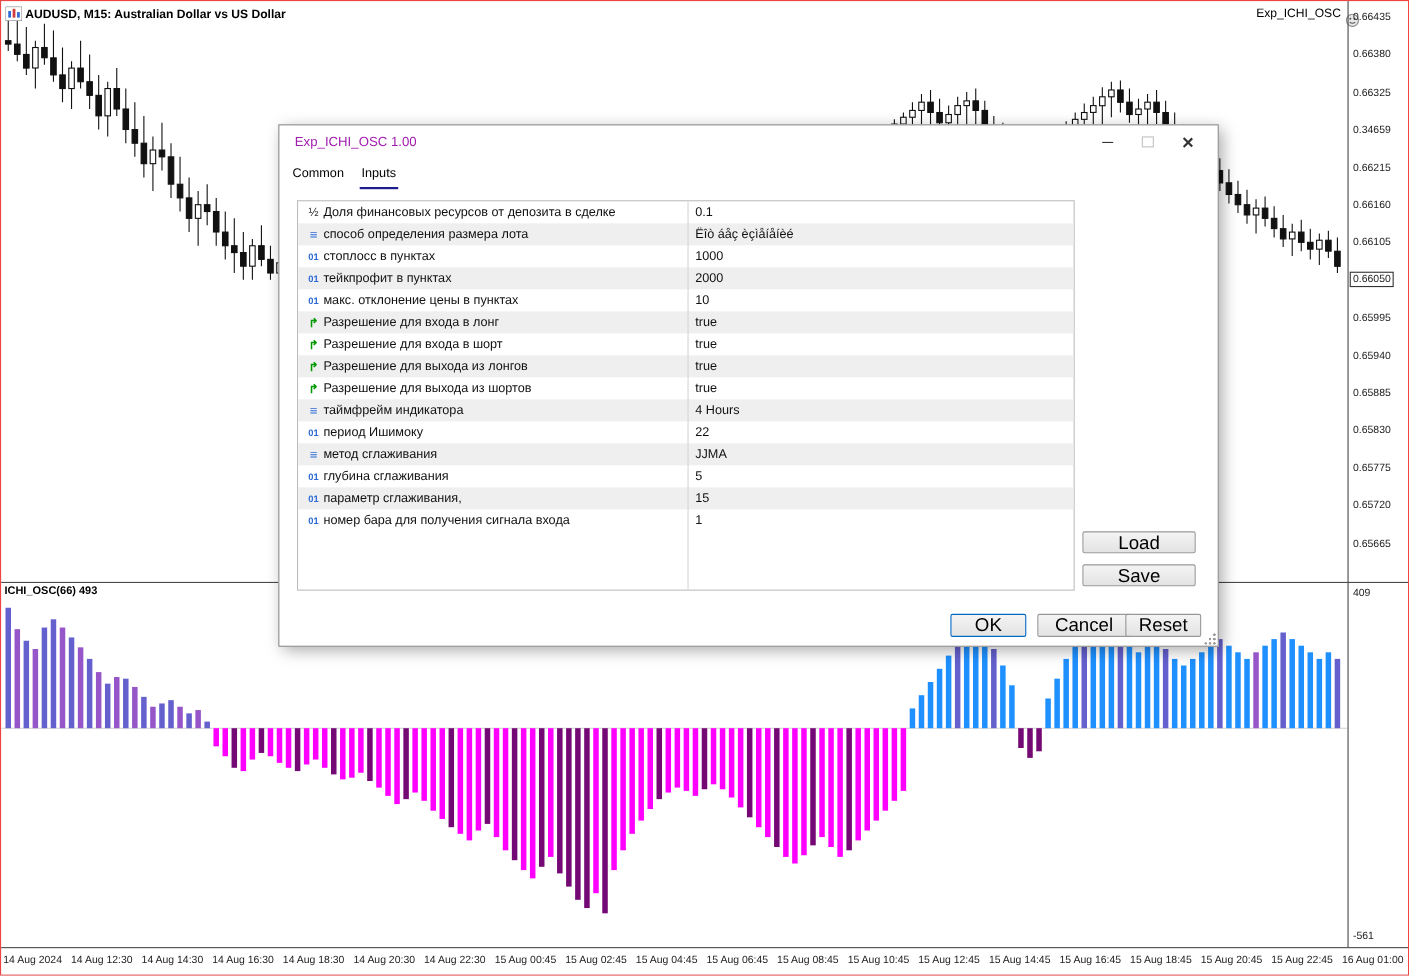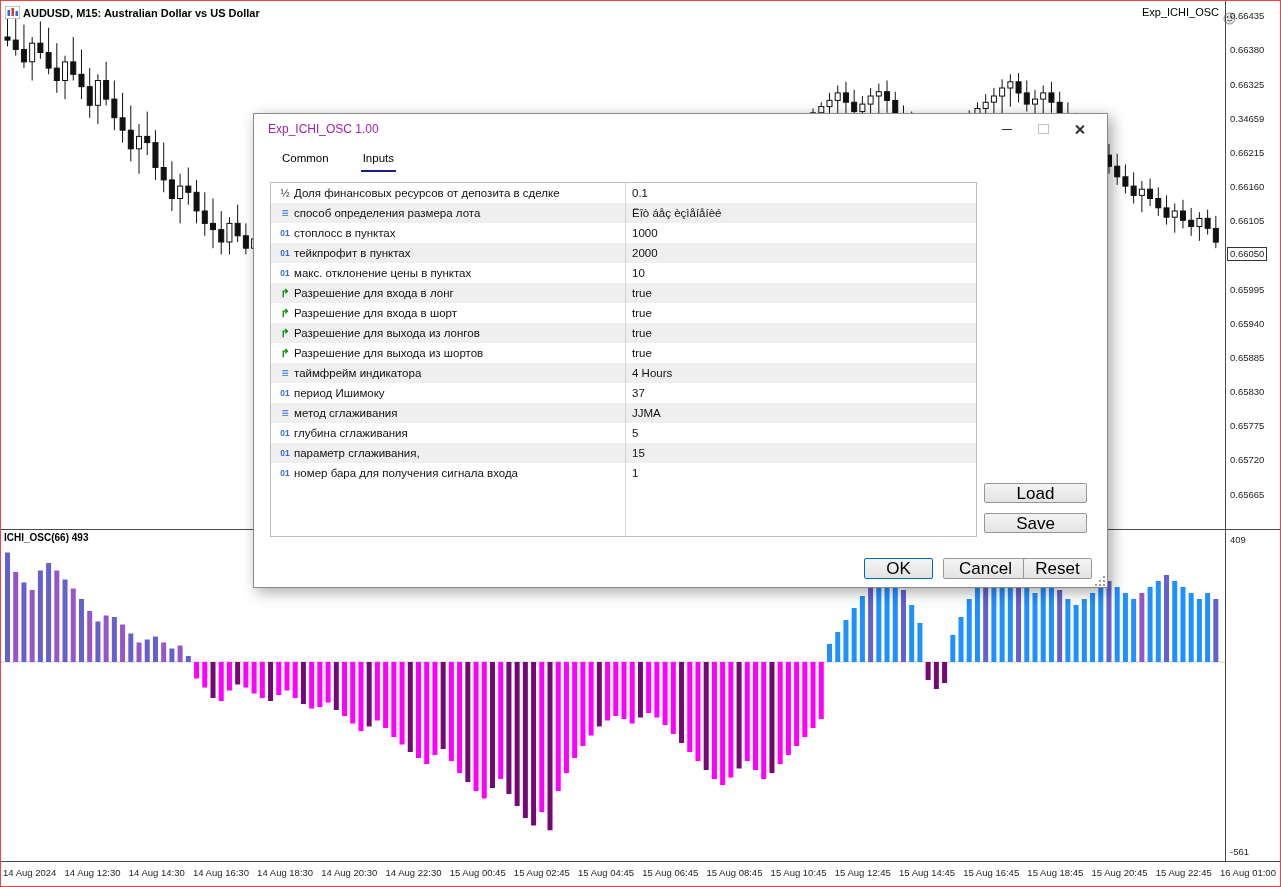--- a/index.html
+++ b/index.html
@@ -32,21 +32,21 @@
   .dlg-title{margin-left:14px;font-size:12px;color:#a21caf;}
   .win-btns{position:absolute;right:10px;top:4px;display:flex;}
   .win-btn{width:36px;height:22px;display:flex;align-items:center;justify-content:center;cursor:default;}
   .glyph-min{width:10px;height:1px;background:#333;}
   .glyph-max{width:9px;height:8px;border:1px solid #c0c0c0;}
   .glyph-close{position:relative;width:11px;height:11px;}
   .glyph-close::before,.glyph-close::after{content:"";position:absolute;left:5px;top:0;width:1.5px;height:11px;background:#333;}
   .glyph-close::before{transform:rotate(45deg);}
   .glyph-close::after{transform:rotate(-45deg);}
 
-  .tabs{position:absolute;left:24px;top:36px;height:22px;display:flex;gap:26px;}
+  .tabs{position:absolute;left:8px;top:36px;height:22px;display:flex;gap:8px;}
   .tab{padding:2px 4px 4px 4px;font-size:11.5px;color:#000;position:relative;}
   .tab.active::after{content:"";position:absolute;left:2px;right:2px;bottom:0;height:2px;background:#1c1c8c;}
 
   .itable{position:absolute;left:16px;top:68px;width:705px;height:353px;border:1px solid #bdbdbd;
           background:#fff;font-size:11.5px;overflow:hidden;}
   .col-div{position:absolute;left:354px;top:0;bottom:0;width:1px;background:#d6d6d6;}
   .thead{display:flex;height:24px;align-items:center;border-bottom:1px solid #d6d6d6;color:#222;}
   .hcell.var{width:354px;padding-left:8px;box-sizing:border-box;}
   .hcell.val{padding-left:7px;}
   .trow{display:flex;height:20px;align-items:center;}
@@ -696,21 +696,21 @@
               <span class="ic ic-enum">≡</span>
               <span>таймфрейм индикатора</span>
             </div>
             <div class="tcell val">4 Hours</div>
           </div>
           <div class="trow">
             <div class="tcell var">
               <span class="ic ic-int">01</span>
               <span>период Ишимоку</span>
             </div>
-            <div class="tcell val">37</div>
+            <div class="tcell val">22</div>
           </div>
           <div class="trow alt">
             <div class="tcell var">
               <span class="ic ic-enum">≡</span>
               <span>метод сглаживания</span>
             </div>
             <div class="tcell val">JJMA</div>
           </div>
           <div class="trow">
             <div class="tcell var">

